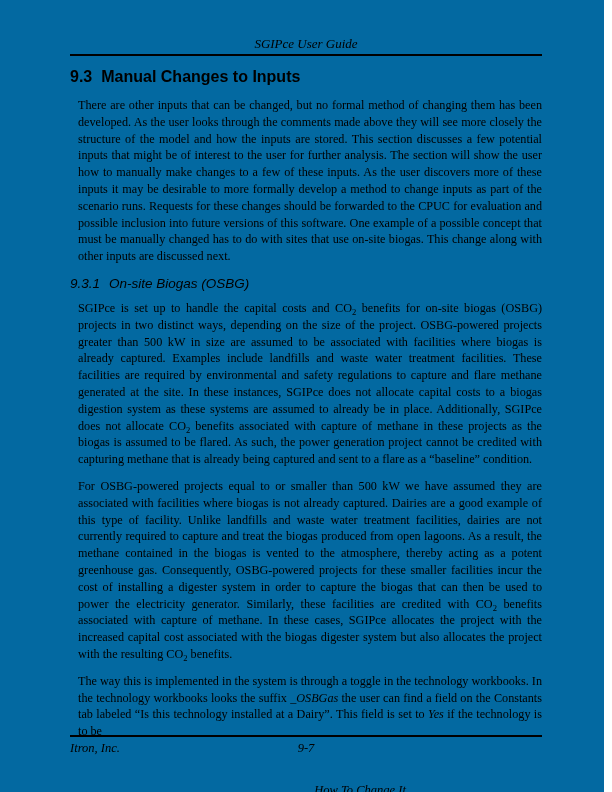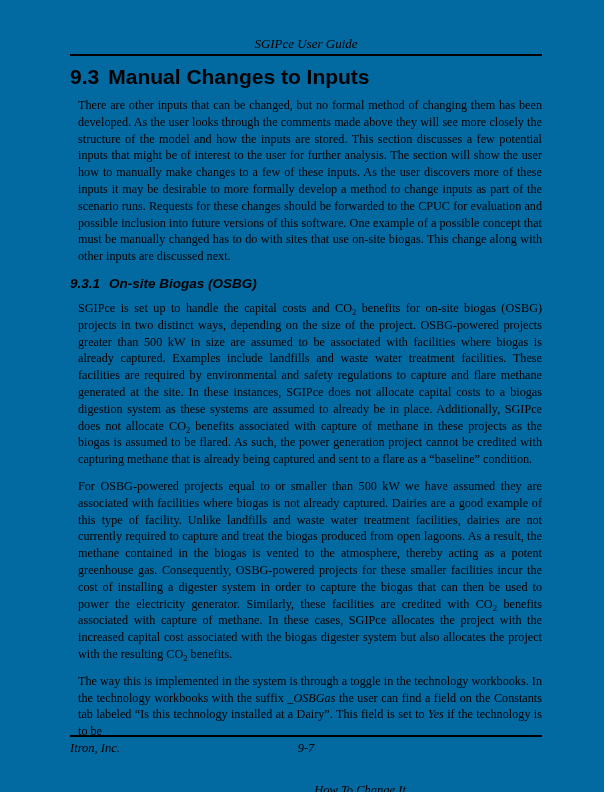--- a/index.html
+++ b/index.html
@@ -25,29 +25,29 @@
     padding-bottom: 3px;
   }
   .content {
     position: absolute;
     top: 68px;
     left: 70px;
     width: 472px;
   }
   h1.section-heading {
     font-family: "Liberation Sans", sans-serif;
-    font-size: 21px;
+    font-size: 16px;
     font-weight: bold;
     line-height: 18px;
     margin: 0 0 11px 0;
   }
   h2.subsection-heading {
     font-family: "Liberation Sans", sans-serif;
     font-size: 13.5px;
-    font-weight: bold;
+    font-weight: normal;
     font-style: italic;
     line-height: 17px;
     margin: 5px 0 8px 0;
   }
   .heading-number { margin-right: 9px; }
   p.body-para {
     font-size: 12.2px;
     line-height: 16.8px;
     text-align: justify;
     margin: 0 0 10px 8px;
@@ -91,21 +91,21 @@
     <p class="body-para"><span>There are other inputs that can be changed, but no formal method of changing them has been developed.  As the user looks through the comments made above they will see more closely the structure of the model and how the inputs are stored.  This section discusses a few potential inputs that might be of interest to the user for further analysis.  The section will show the user how to manually make changes to a few of these inputs.  As the user discovers more of these inputs it may be desirable to more formally develop a method to change inputs as part of the scenario runs.  Requests for these changes should be forwarded to the CPUC for evaluation and possible inclusion into future versions of this software.  One example of a possible concept that must be manually changed has to do with sites that use on-site biogas.  This change along with other inputs are discussed next.</span></p>
 
     <h2 class="subsection-heading">
       <span class="heading-number">9.3.1</span><span>On-site Biogas (OSBG)</span>
     </h2>
 
     <p class="body-para"><span>SGIPce is set up to handle the capital costs and CO</span><sub>2</sub><span> benefits for on-site biogas (OSBG) projects in two distinct ways, depending on the size of the project.  OSBG-powered projects greater than 500 kW in size are assumed to be associated with facilities where biogas is already captured.  Examples include landfills and waste water treatment facilities. These facilities are required by environmental and safety regulations to capture and flare methane generated at the site.  In these instances, SGIPce does not allocate capital costs to a biogas digestion system as these systems are assumed to already be in place.  Additionally, SGIPce does not allocate CO</span><sub>2</sub><span> benefits associated with capture of methane in these projects as the biogas is assumed to be flared.  As such, the power generation project cannot be credited with capturing methane that is already being captured and sent to a flare as a “baseline” condition.</span></p>
 
     <p class="body-para"><span>For OSBG-powered projects equal to or smaller than 500 kW we have assumed they are associated with facilities where biogas is not already captured.  Dairies are a good example of this type of facility.  Unlike landfills and waste water treatment facilities, dairies are not currently required to capture and treat the biogas produced from open lagoons.  As a result, the methane contained in the biogas is vented to the atmosphere, thereby acting as a potent greenhouse gas.  Consequently, OSBG-powered projects for these smaller facilities incur the cost of installing a digester system in order to capture the biogas that can then be used to power the electricity generator.  Similarly, these facilities are credited with CO</span><sub>2</sub><span> benefits associated with capture of methane.  In these cases, SGIPce allocates the project with the increased capital cost associated with the biogas digester system but also allocates the project with the resulting CO</span><sub>2</sub><span> benefits.</span></p>
 
-    <p class="body-para"><span>The way this is implemented in the system is through a toggle in the technology workbooks.  In the technology workbooks with the suffix </span><i>_OSBGas</i><span> the user can find a field on the Constants tab labeled “Is this technology installed at a Dairy”.  This field is set to </span><i>Yes</i><span> if the technology is to be</span></p>
+    <p class="body-para"><span>The way this is implemented in the system is through a toggle in the technology workbooks.  In the technology workbooks looks the suffix </span><i>_OSBGas</i><span> the user can find a field on the Constants tab labeled “Is this technology installed at a Dairy”.  This field is set to </span><i>Yes</i><span> if the technology is to be</span></p>
 
   </div>
 
   <div class="page-footer">
     <span class="footer-left">Itron, Inc.</span>
     <span class="footer-center">9-7</span>
     <span class="footer-right">How To Change It</span>
   </div>
 
 </div>

